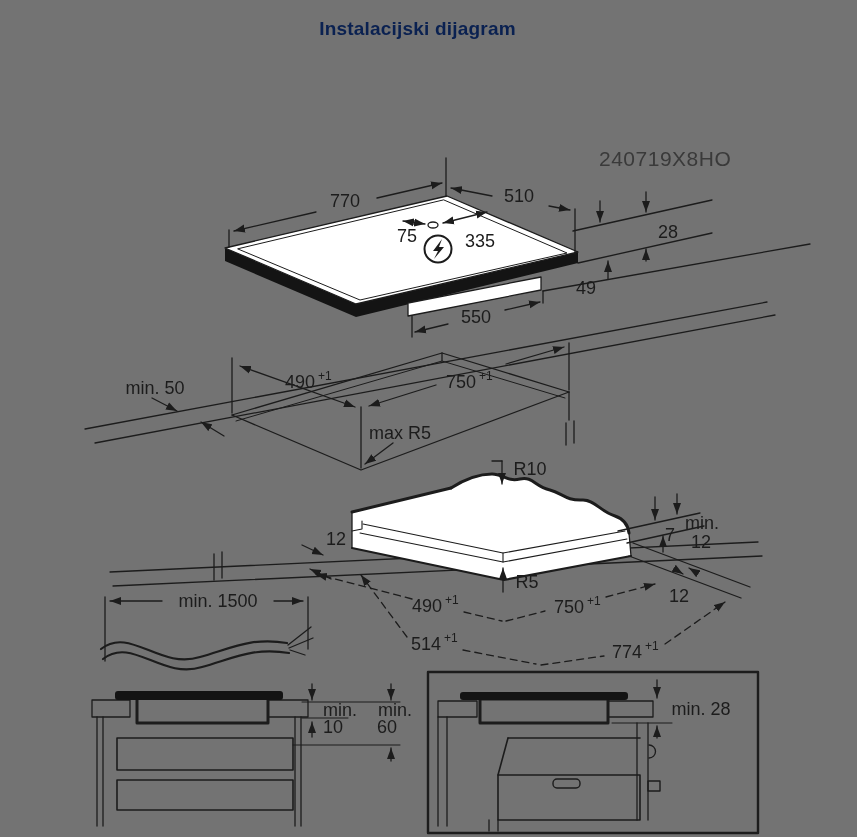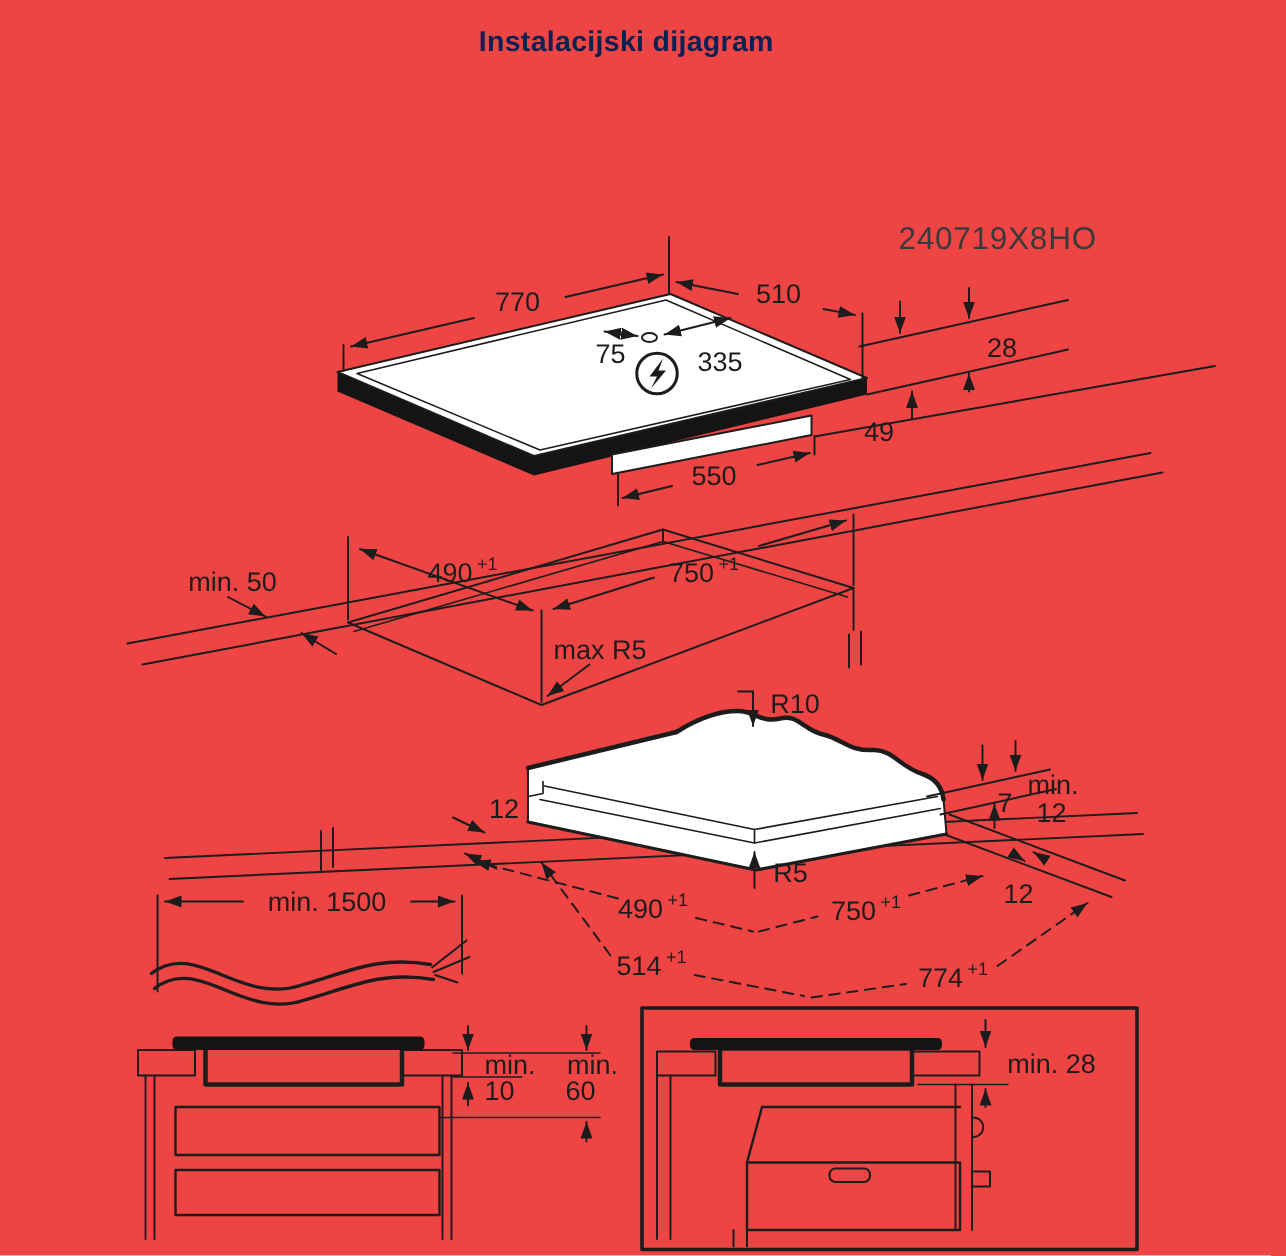--- a/index.html
+++ b/index.html
@@ -1,16 +1,16 @@
 <!DOCTYPE html>
 <html><head>
 <meta charset="utf-8">
 <style>
   html,body{margin:0;padding:0;background:#fff;}
-  #stage{position:relative;width:857px;height:837px;background:#ef4444;overflow:hidden;
+  #stage{position:relative;width:857px;height:837px;background:#737373;overflow:hidden;
          font-family:"Liberation Sans",sans-serif;}
   #title{position:absolute;top:18px;left:0;right:22px;text-align:center;
          font-size:19px;font-weight:bold;color:#0a2151;letter-spacing:.2px;}
   svg{position:absolute;left:0;top:0;}
   .ln{stroke:#1c1c1c;stroke-width:1.3;fill:none;stroke-linecap:round;stroke-linejoin:round;}
   .t2{stroke-width:2.2;}
   .th{stroke-width:3;}
   .dsh{stroke-dasharray:7 5;}
   .fillw{fill:#ffffff;stroke:none;}
   .fillb{fill:#141414;stroke:none;}

